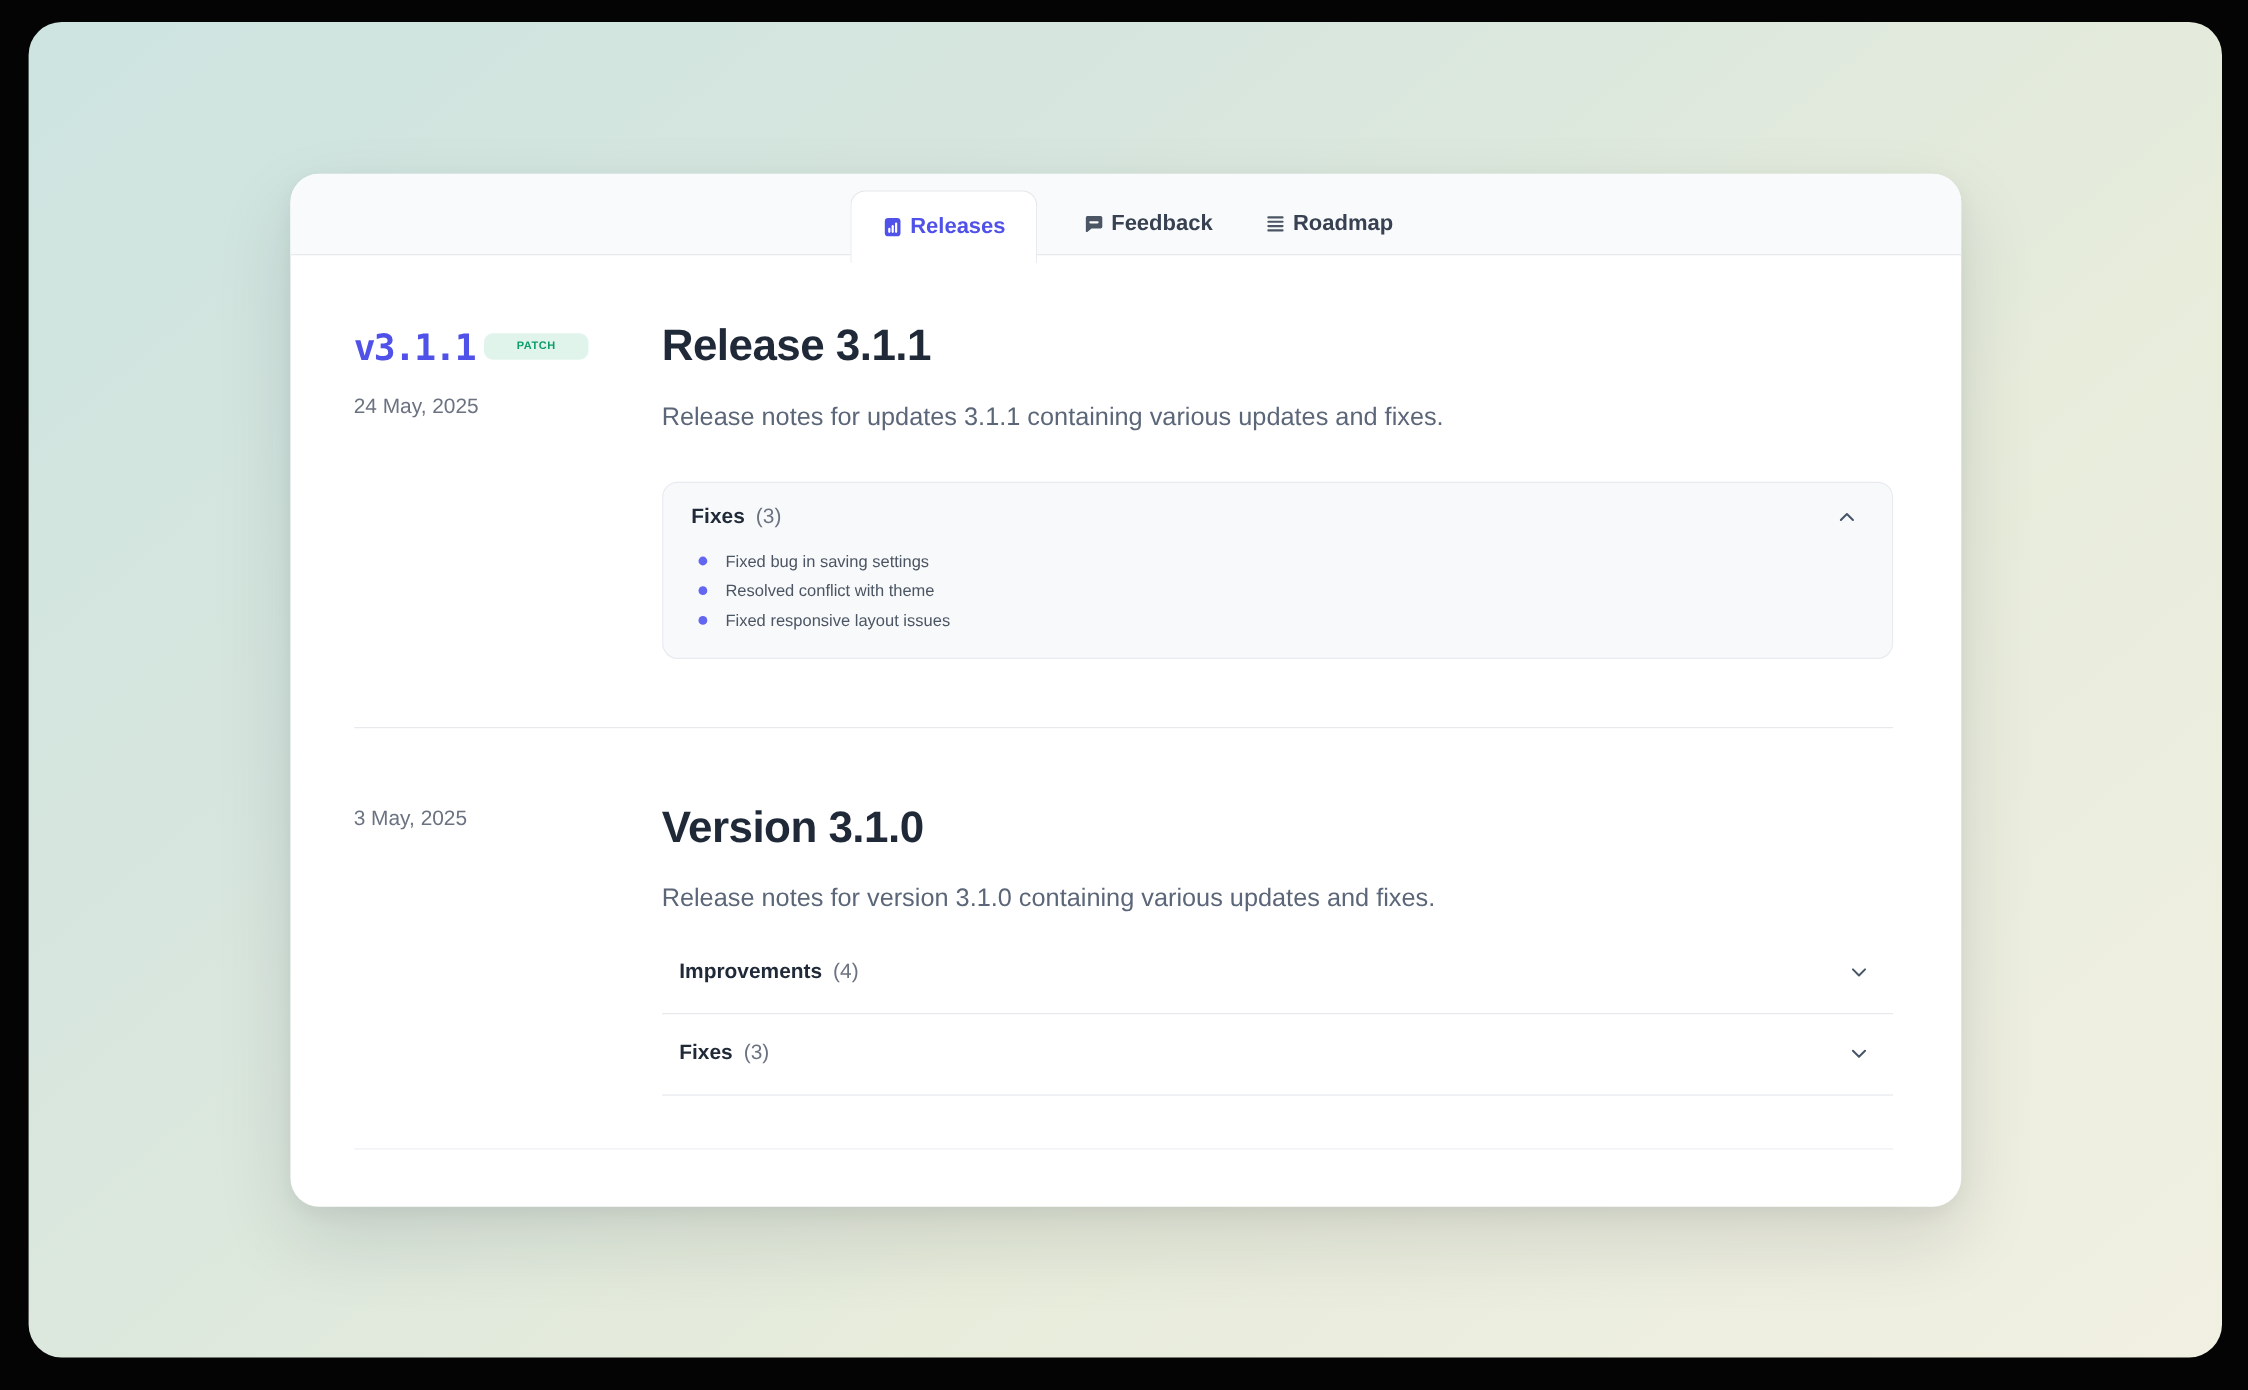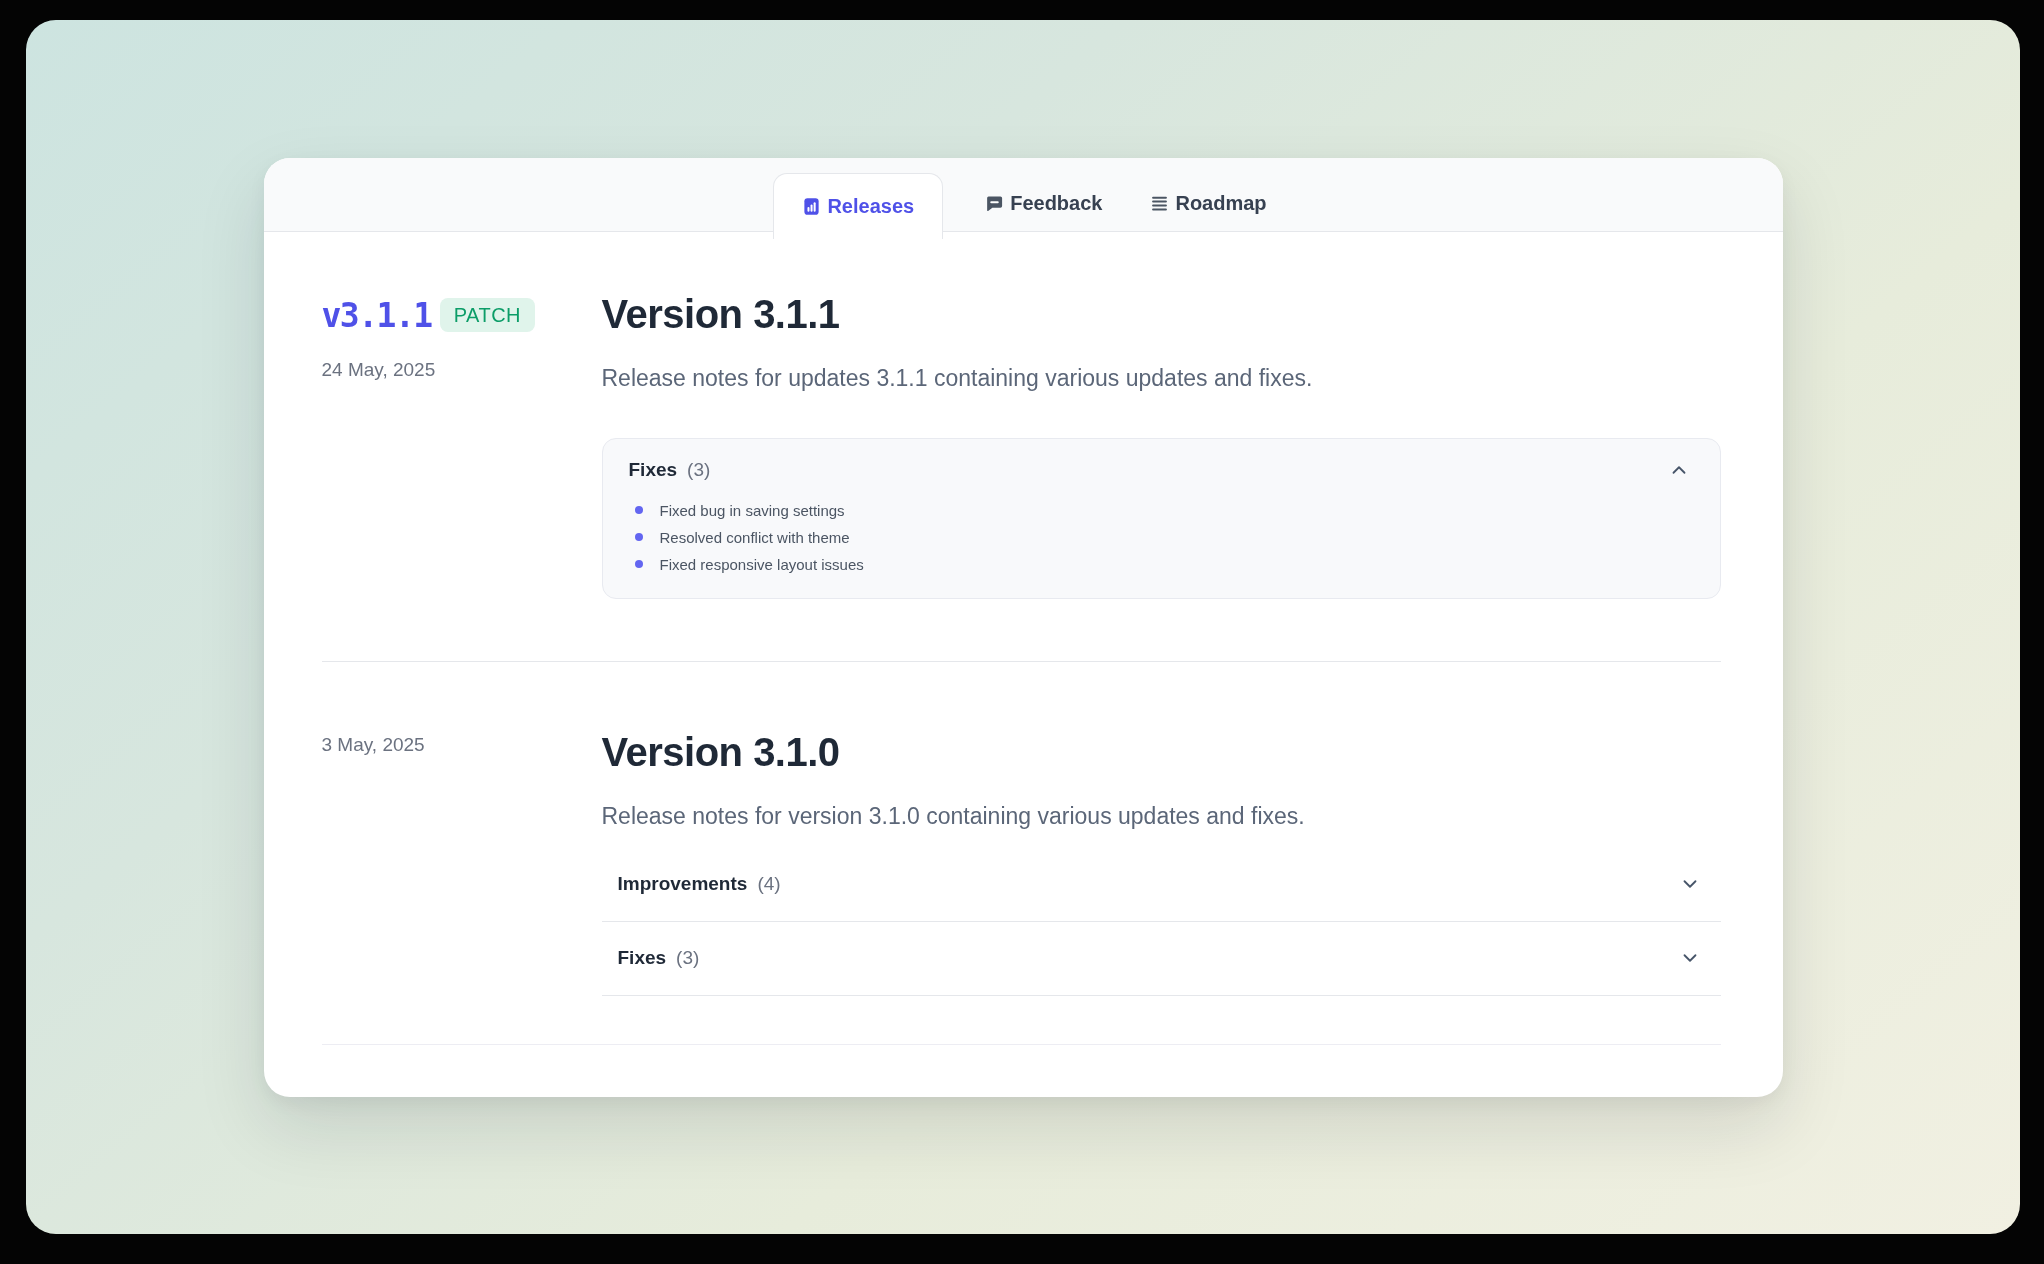--- a/index.html
+++ b/index.html
@@ -48,21 +48,21 @@
   
   .content{flex:1;padding:60px 62px 0 58px;display:flex;flex-direction:column;}
   .release{display:flex;align-items:flex-start;}
   .release .left{width:280px;flex:none;padding-top:4px;}
   .release .right{flex:1;min-width:0;}
   .version-row{display:flex;align-items:center;gap:8px;margin-bottom:24px;}
   .version{
     font-family:"DejaVu Sans Mono", monospace;font-size:33px;font-weight:600;
     color:var(--accent);letter-spacing:-1.5px;
   }
-  .badge{font-size:20px;font-weight:400;letter-spacing:.5px;padding:7px 14px;border-radius:8px;line-height:1;}
+  .badge{font-size:10px;font-weight:700;letter-spacing:.5px;padding:7px 30px;border-radius:8px;line-height:1;}
   .badge.patch{background:var(--badge-patch-bg);color:var(--badge-patch-text);}
   .badge.minor{background:var(--badge-minor-bg);color:var(--badge-minor-text);}
   .date{font-size:19px;color:var(--muted-text);}
   .title{margin:0;font-size:40px;font-weight:700;color:var(--title-text);letter-spacing:-.5px;line-height:1.1;}
   .desc{margin:26px 0 0;font-size:23px;color:var(--body-text);line-height:1.4;}
   
   .panel{
     margin-top:44px;background:var(--panel-bg);border:1px solid var(--panel-border);
     border-radius:14px;padding:20px 30px 20px 26px;
   }
@@ -128,21 +128,21 @@
 
       <div class="release">
         <div class="left">
           <div class="version-row">
             <span class="version">v3.1.1</span>
             <span class="badge patch">PATCH</span>
           </div>
           <div class="date">24 May, 2025</div>
         </div>
         <div class="right">
-          <h1 class="title">Version 3.1.1</h1>
+          <h1 class="title">Release 3.1.1</h1>
           <p class="desc">Release notes for updates 3.1.1 containing various updates and fixes.</p>
 
           <div class="panel">
             <div class="panel-head">
               <span class="sec-label">Fixes</span>
               <span class="sec-count">(3)</span>
               <span class="chev">
                 <svg width="22" height="22" viewBox="0 0 24 24" fill="none" stroke="currentColor" stroke-width="2" stroke-linecap="round" stroke-linejoin="round">
                     <polyline points="6 15 12 9 18 15"></polyline>
                   </svg>

